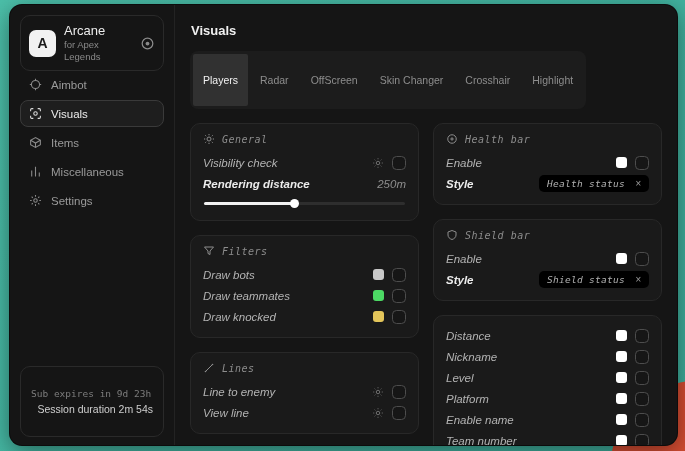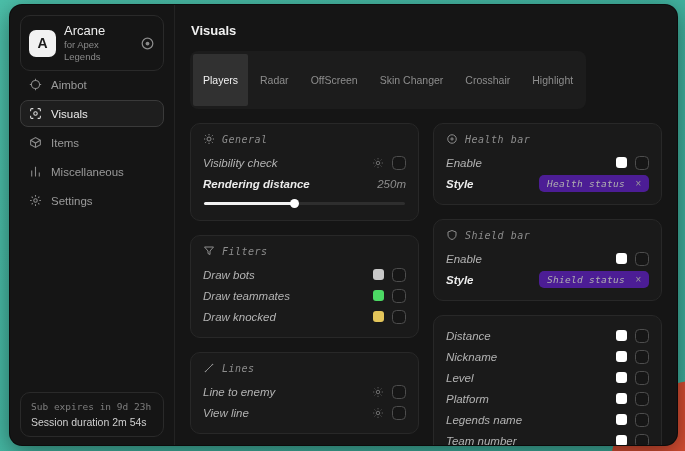--- a/index.html
+++ b/index.html
@@ -23,23 +23,23 @@
   .logo-text { flex:1; line-height:1.25; }
   .logo-name { font-size:13px; font-weight:normal; color:#ececec; }
   .logo-sub { font-size:9.5px; color:#8a8a8a; }
   .logo-action { color:#8a8a8a; display:flex; cursor:pointer; }
   .cat-label { font-size:9.5px; color:#666; margin:16px 0 8px 4px; letter-spacing:.3px; }
   .nav { display:flex; flex-direction:column; gap:2px; }
   .nav-item { display:flex; align-items:center; gap:9px; padding:6px 8px; border-radius:8px; border:1px solid transparent; color:#9a9a9a; font-size:11.5px; cursor:pointer; }
   .nav-item .nicon { display:flex; color:#8a8a8a; }
   .nav-item.selected { background:#1e1e1e; border-color:#3a3a3a; color:#ececec; }
   .nav-item.selected .nicon { color:#dcdcdc; }
-  .side-footer { margin-top:auto; border:1px solid #2a2a2a; border-radius:10px; padding:8px 10px; }
+  .side-footer { margin-top:auto; border:1px solid #2a2a2a; border-radius:10px; padding:21px 10px; }
   .sf-line1 { font-family:"DejaVu Sans Mono", monospace; font-size:9.5px; color:#7d7d7d; margin-bottom:4px; white-space:nowrap; }
-  .sf-line2 { font-size:10.5px; color:#cfcfcf; white-space:nowrap; }
+  .sf-line2 { font-size:10.5px; color:#cfcfcf; white-space:nowrap;text-align:right; }
   
   .main { flex:1; padding:14px 15px 0; display:flex; flex-direction:column; min-width:0; }
   .main-title { font-size:13px; font-weight:bold; color:#f0f0f0; margin:4px 0 13px 1px; }
   .tabs { display:inline-flex; align-self:flex-start; background:#1c1c1c; border-radius:8px; padding:3px; gap:2px; margin-bottom:14px; }
   .tab { font-size:10.5px; color:#8d8d8d; padding:20px 10px; border-radius:2px; cursor:pointer; white-space:nowrap; }
   .tab.active { background:#313131; color:#f2f2f2; }
   .content { display:grid; grid-template-columns:1fr 1fr; gap:14px; align-items:start; }
   .col { display:flex; flex-direction:column; gap:14px; min-width:0; }
   .panel { background:#1a1a1a; border:1px solid #282828; border-radius:10px; padding:9px 12px 10px;font-style:italic; }
   .phead { display:flex; align-items:center; gap:7px; margin-bottom:7px; color:#8d8d8d; }
@@ -50,21 +50,21 @@
   .rlabel.bright { color:#ececec; font-weight:bold; }
   .rctrl { display:flex; align-items:center; gap:8px; }
   .rvalue { font-size:11.5px; color:#8d8d8d; }
   .checkbox { width:14px; height:14px; border:1.5px solid #4d4d4d; border-radius:4.5px; background:#161616; cursor:pointer; flex:0 0 auto; }
   .swatch { width:11px; height:11px; border-radius:3px; cursor:pointer; flex:0 0 auto; }
   .gearbtn { display:flex; color:#6f6f6f; cursor:pointer; }
   .slider { position:relative; height:9px; margin:5px 1px 2px; cursor:pointer; }
   .slider-track { position:absolute; top:3px; left:0; right:0; height:3px; background:#2e2e2e; border-radius:2px; }
   .slider-fill { position:absolute; top:3px; left:0; height:3px; background:#f2f2f2; border-radius:2px; }
   .slider-knob { position:absolute; top:0; width:9px; height:9px; background:#ffffff; border-radius:50%; transform:translateX(-4px); }
-  .style-pill { display:flex; align-items:center; gap:10px; background:#4c1d95; border-radius:5px; padding:3px 8px; cursor:pointer; }
+  .style-pill { display:flex; align-items:center; gap:10px; background:#000000; border-radius:5px; padding:3px 8px; cursor:pointer; }
   .style-pill .pv { font-family:"DejaVu Sans Mono", monospace; font-size:9.5px; color:#b0b0b0; letter-spacing:.3px; }
   .style-pill .px { font-size:10px; color:#9a9a9a; cursor:pointer; }
   svg { display:block; }
 </style>
 </head>
 <body>
 
 <div class="window">
 
   <aside class="sidebar">
@@ -345,21 +345,21 @@
               </span>
           </div>
           <div class="row">
             <span class="rlabel">Platform</span>
             <span class="rctrl">
                 <span class="swatch" style="background: rgb(255, 255, 255);"></span>
                 <span class="checkbox"></span>
               </span>
           </div>
           <div class="row">
-            <span class="rlabel">Legends name</span>
+            <span class="rlabel">Enable name</span>
             <span class="rctrl">
                 <span class="swatch" style="background: rgb(255, 255, 255);"></span>
                 <span class="checkbox"></span>
               </span>
           </div>
           <div class="row">
             <span class="rlabel">Team number</span>
             <span class="rctrl">
                 <span class="swatch" style="background: rgb(255, 255, 255);"></span>
                 <span class="checkbox"></span>

